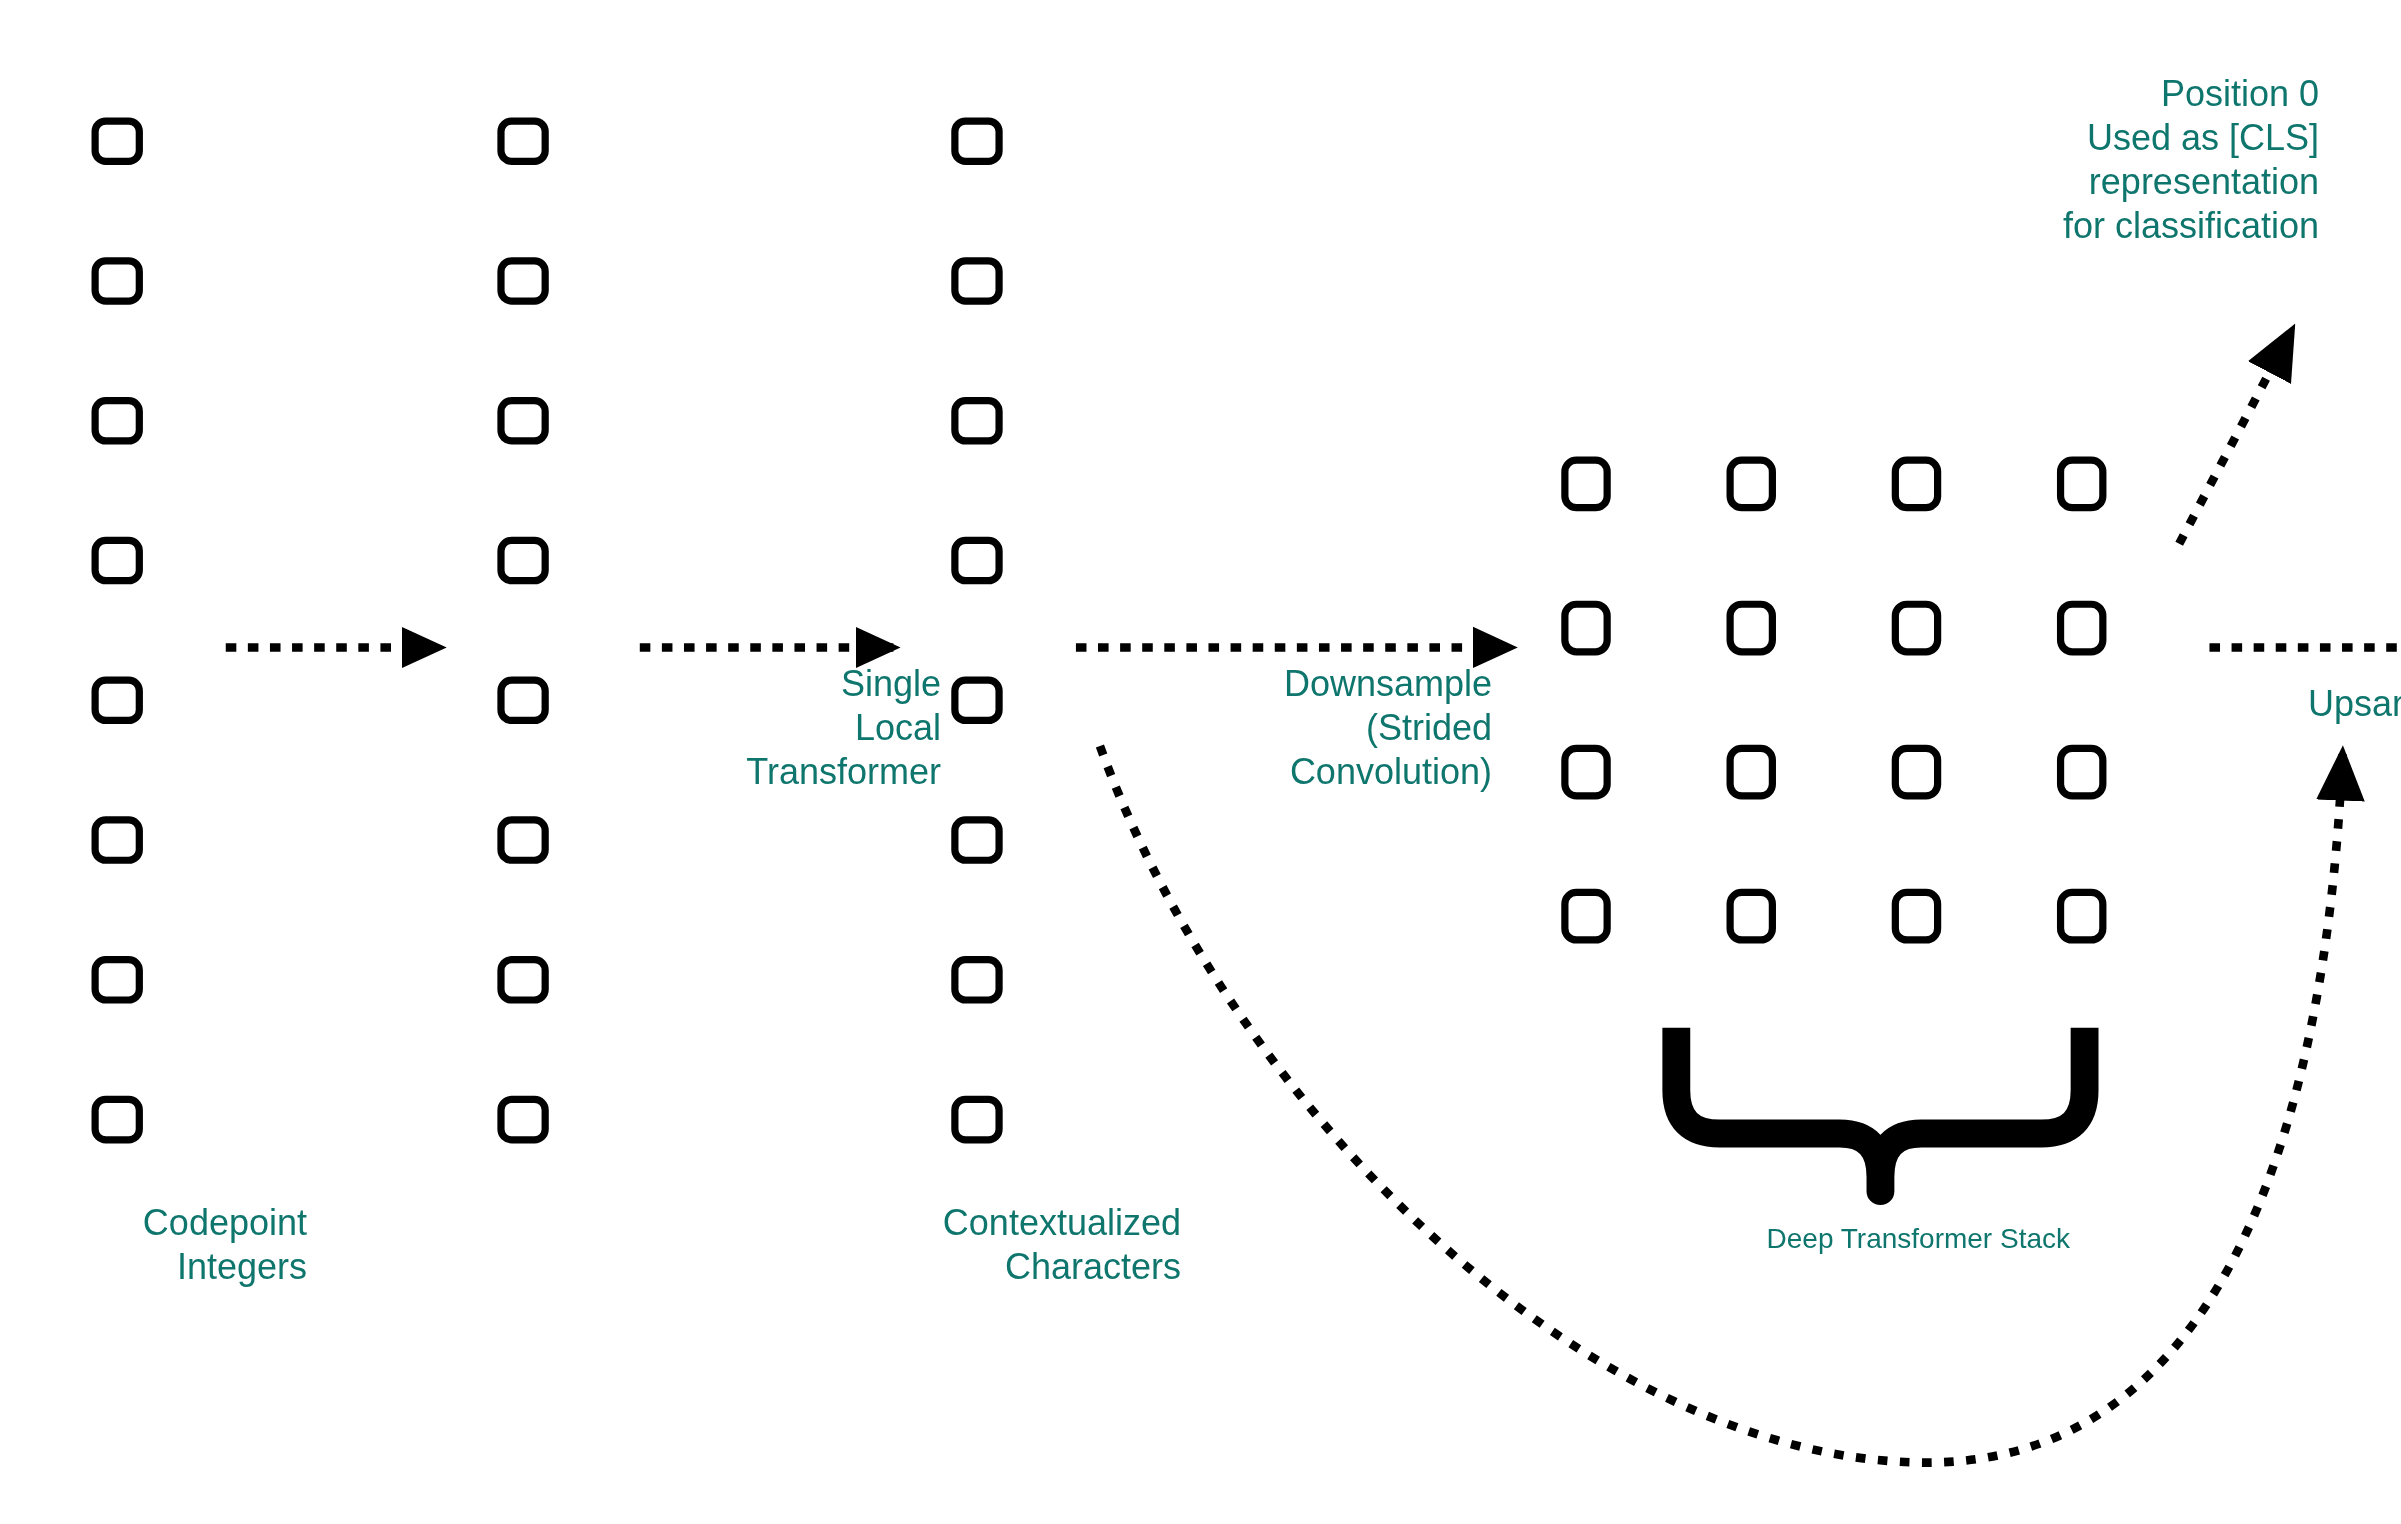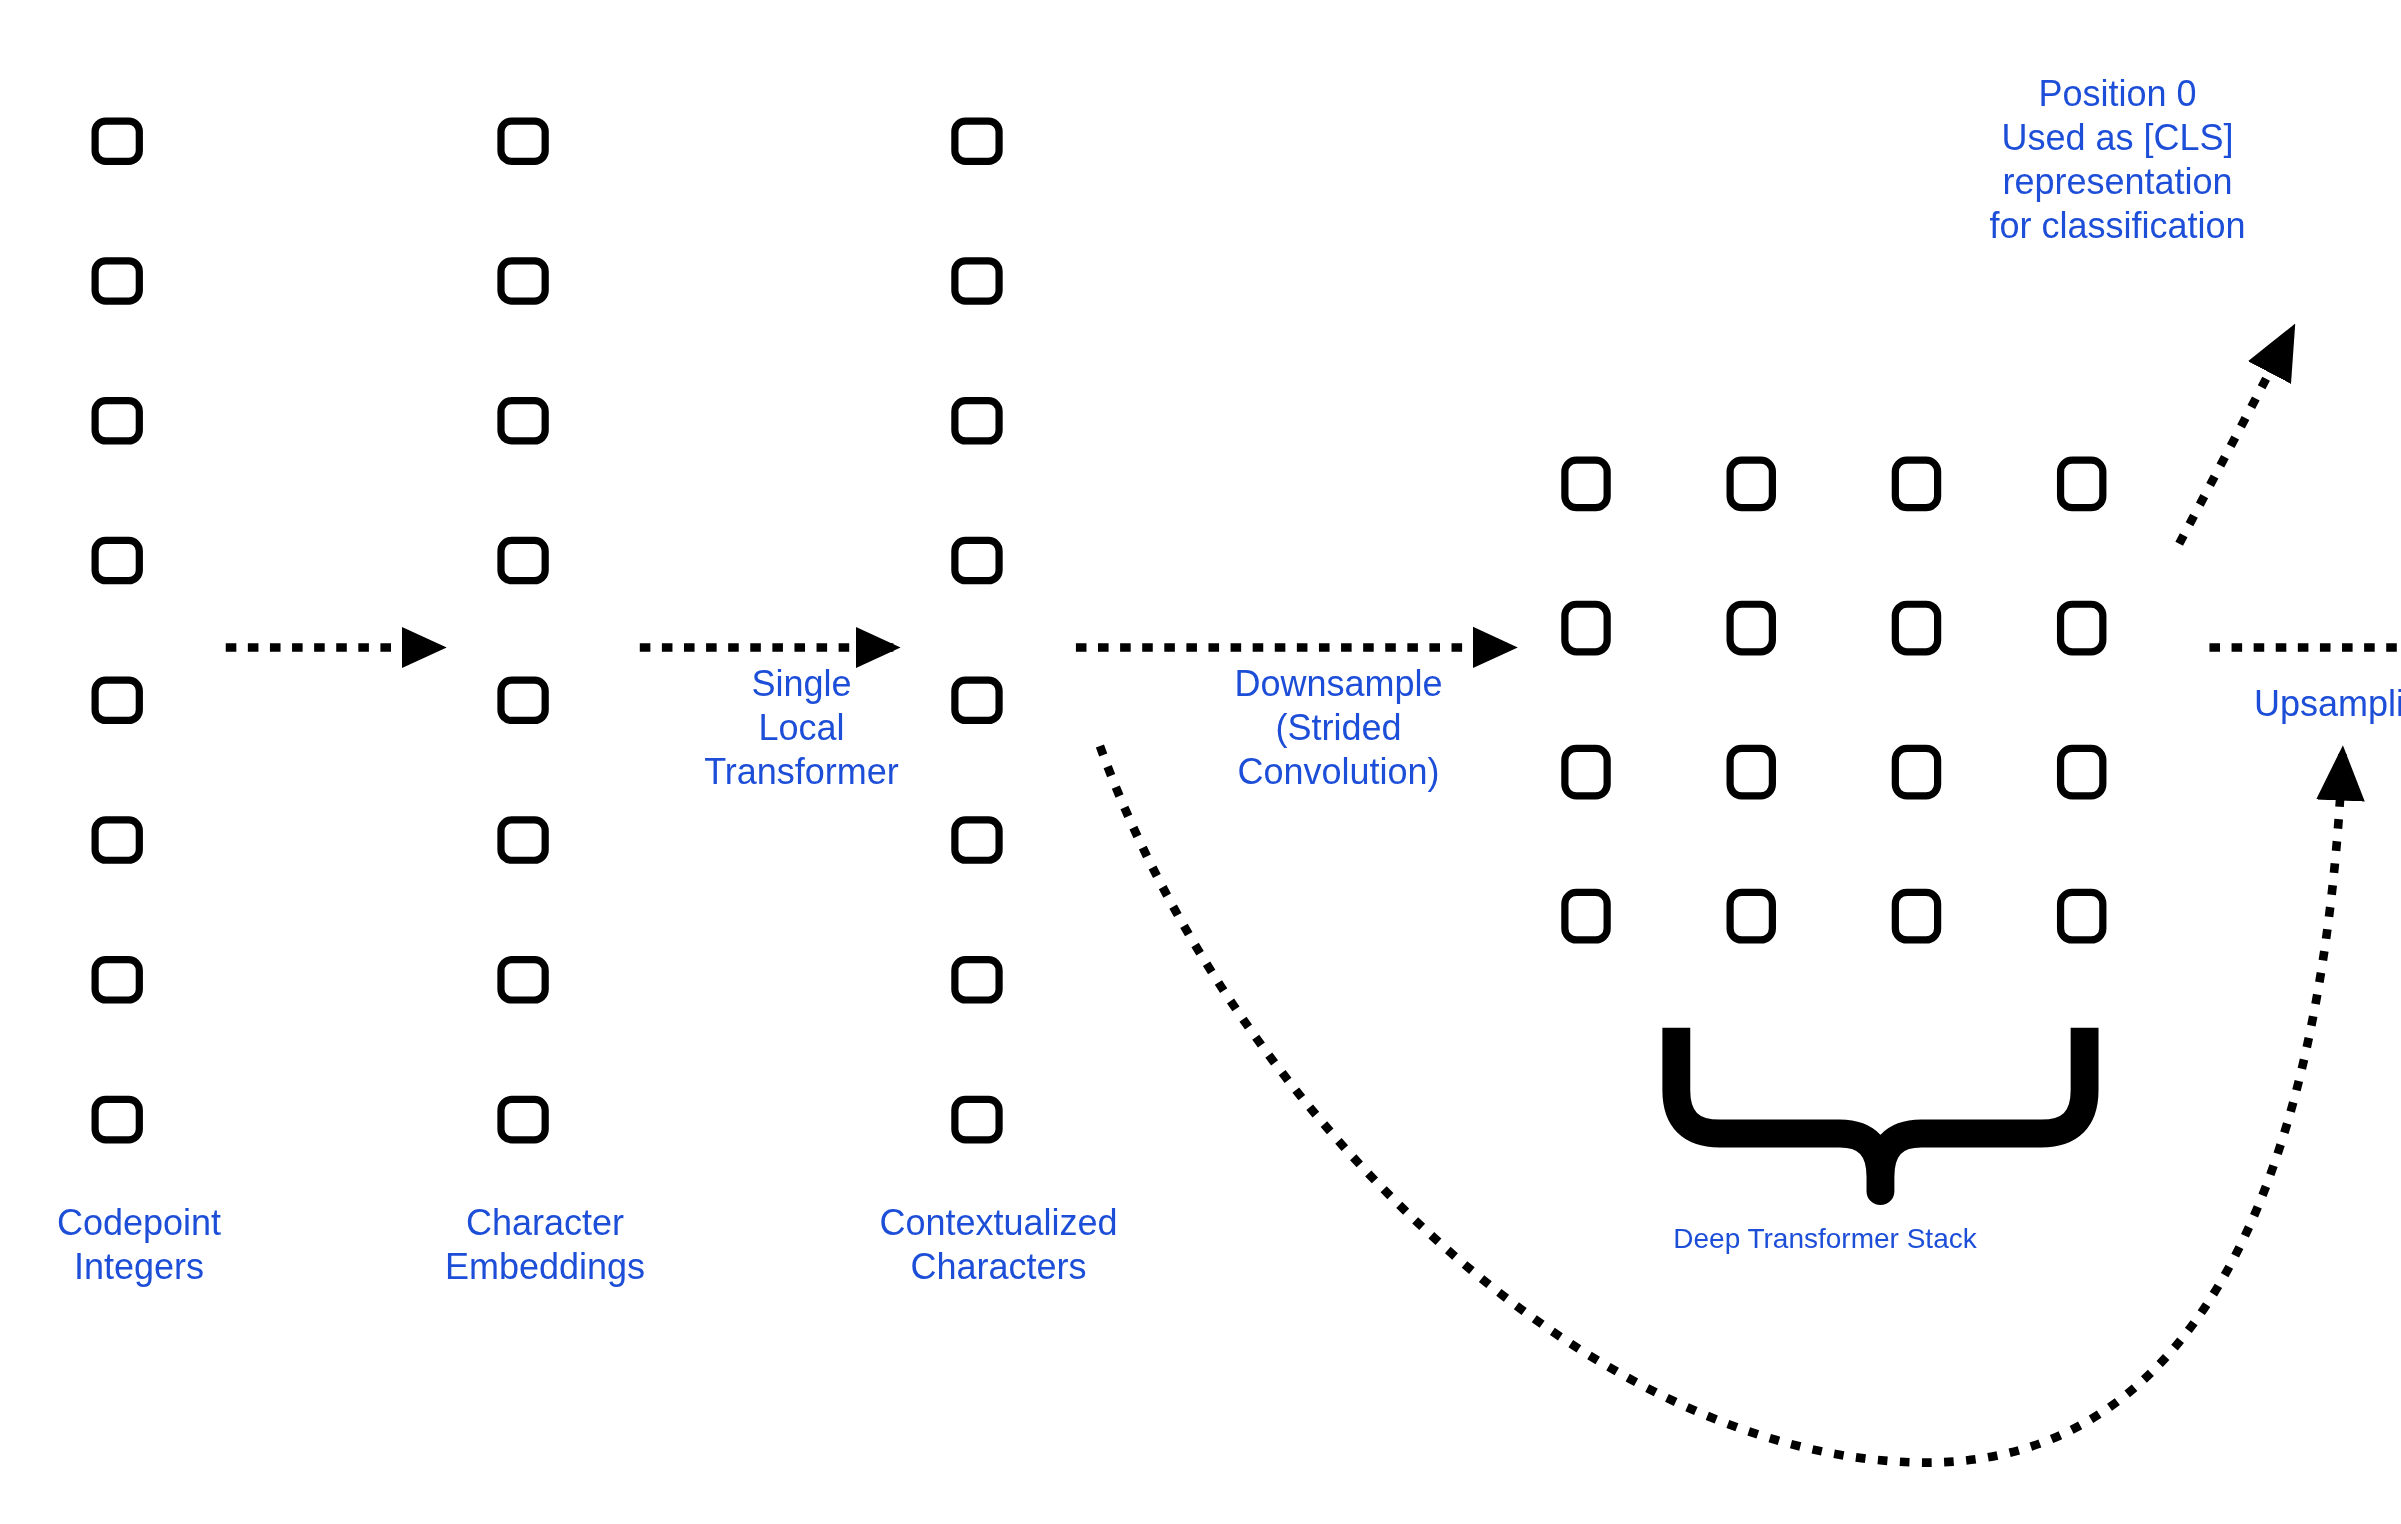--- a/index.html
+++ b/index.html
@@ -1,19 +1,19 @@
 <!DOCTYPE html>
 <html style="font-size:7.7px"><head>
 <meta charset="utf-8">
 <style>
   html,body{margin:0;padding:0;background:#fff;}
   body{font-family:"Liberation Sans",sans-serif;}
   #stage{position:relative;width:3307px;height:1525px;background:#fff;overflow:hidden;}
   svg.layer{position:absolute;left:0;top:0;width:3307px;height:1525px;}
-  .lbl{position:absolute;color:#1d4ed8;text-align:center;line-height:1.22;
+  .lbl{position:absolute;color:#0f766e;text-align:right;line-height:1.22;
        font-family:"Liberation Sans",sans-serif;font-weight:400;white-space:pre-line;}
   .caption{font-size:36px;}
   .steplbl{font-size:36px;}
   .stackcap{font-size:28px;}
   .clslbl{font-size:36px;}
 </style>
 </head>
 <body>
 
 <div id="stage">
@@ -122,22 +122,20 @@
              L 3830 2360 Q 3915 2360 3915 2450
              L 3915 2480
              L 3915 2450 Q 3915 2360 4000 2360
              L 4250 2360 Q 4340 2360 4340 2270
              L 4340 2140" fill="none" stroke="#000" stroke-width="58" stroke-linecap="butt" stroke-linejoin="round"></path>
   </svg>
 
   <div class="lbl caption" style="left:-29px;top:1201px;width:336px;">Codepoint
 Integers</div>
 
-  <div class="lbl caption" style="left:377px;top:1201px;width:336px;">Character
-Embeddings</div>
 
   <div class="lbl caption" style="left:816px;top:1201px;width:365px;">Contextualized
 Characters</div>
 
   <div class="lbl stackcap" style="left:1580px;top:1222px;width:490px;">Deep Transformer Stack</div>
 
 
   <div class="lbl steplbl" style="left:662px;top:662px;width:279px;">Single
 Local
 Transformer</div>

